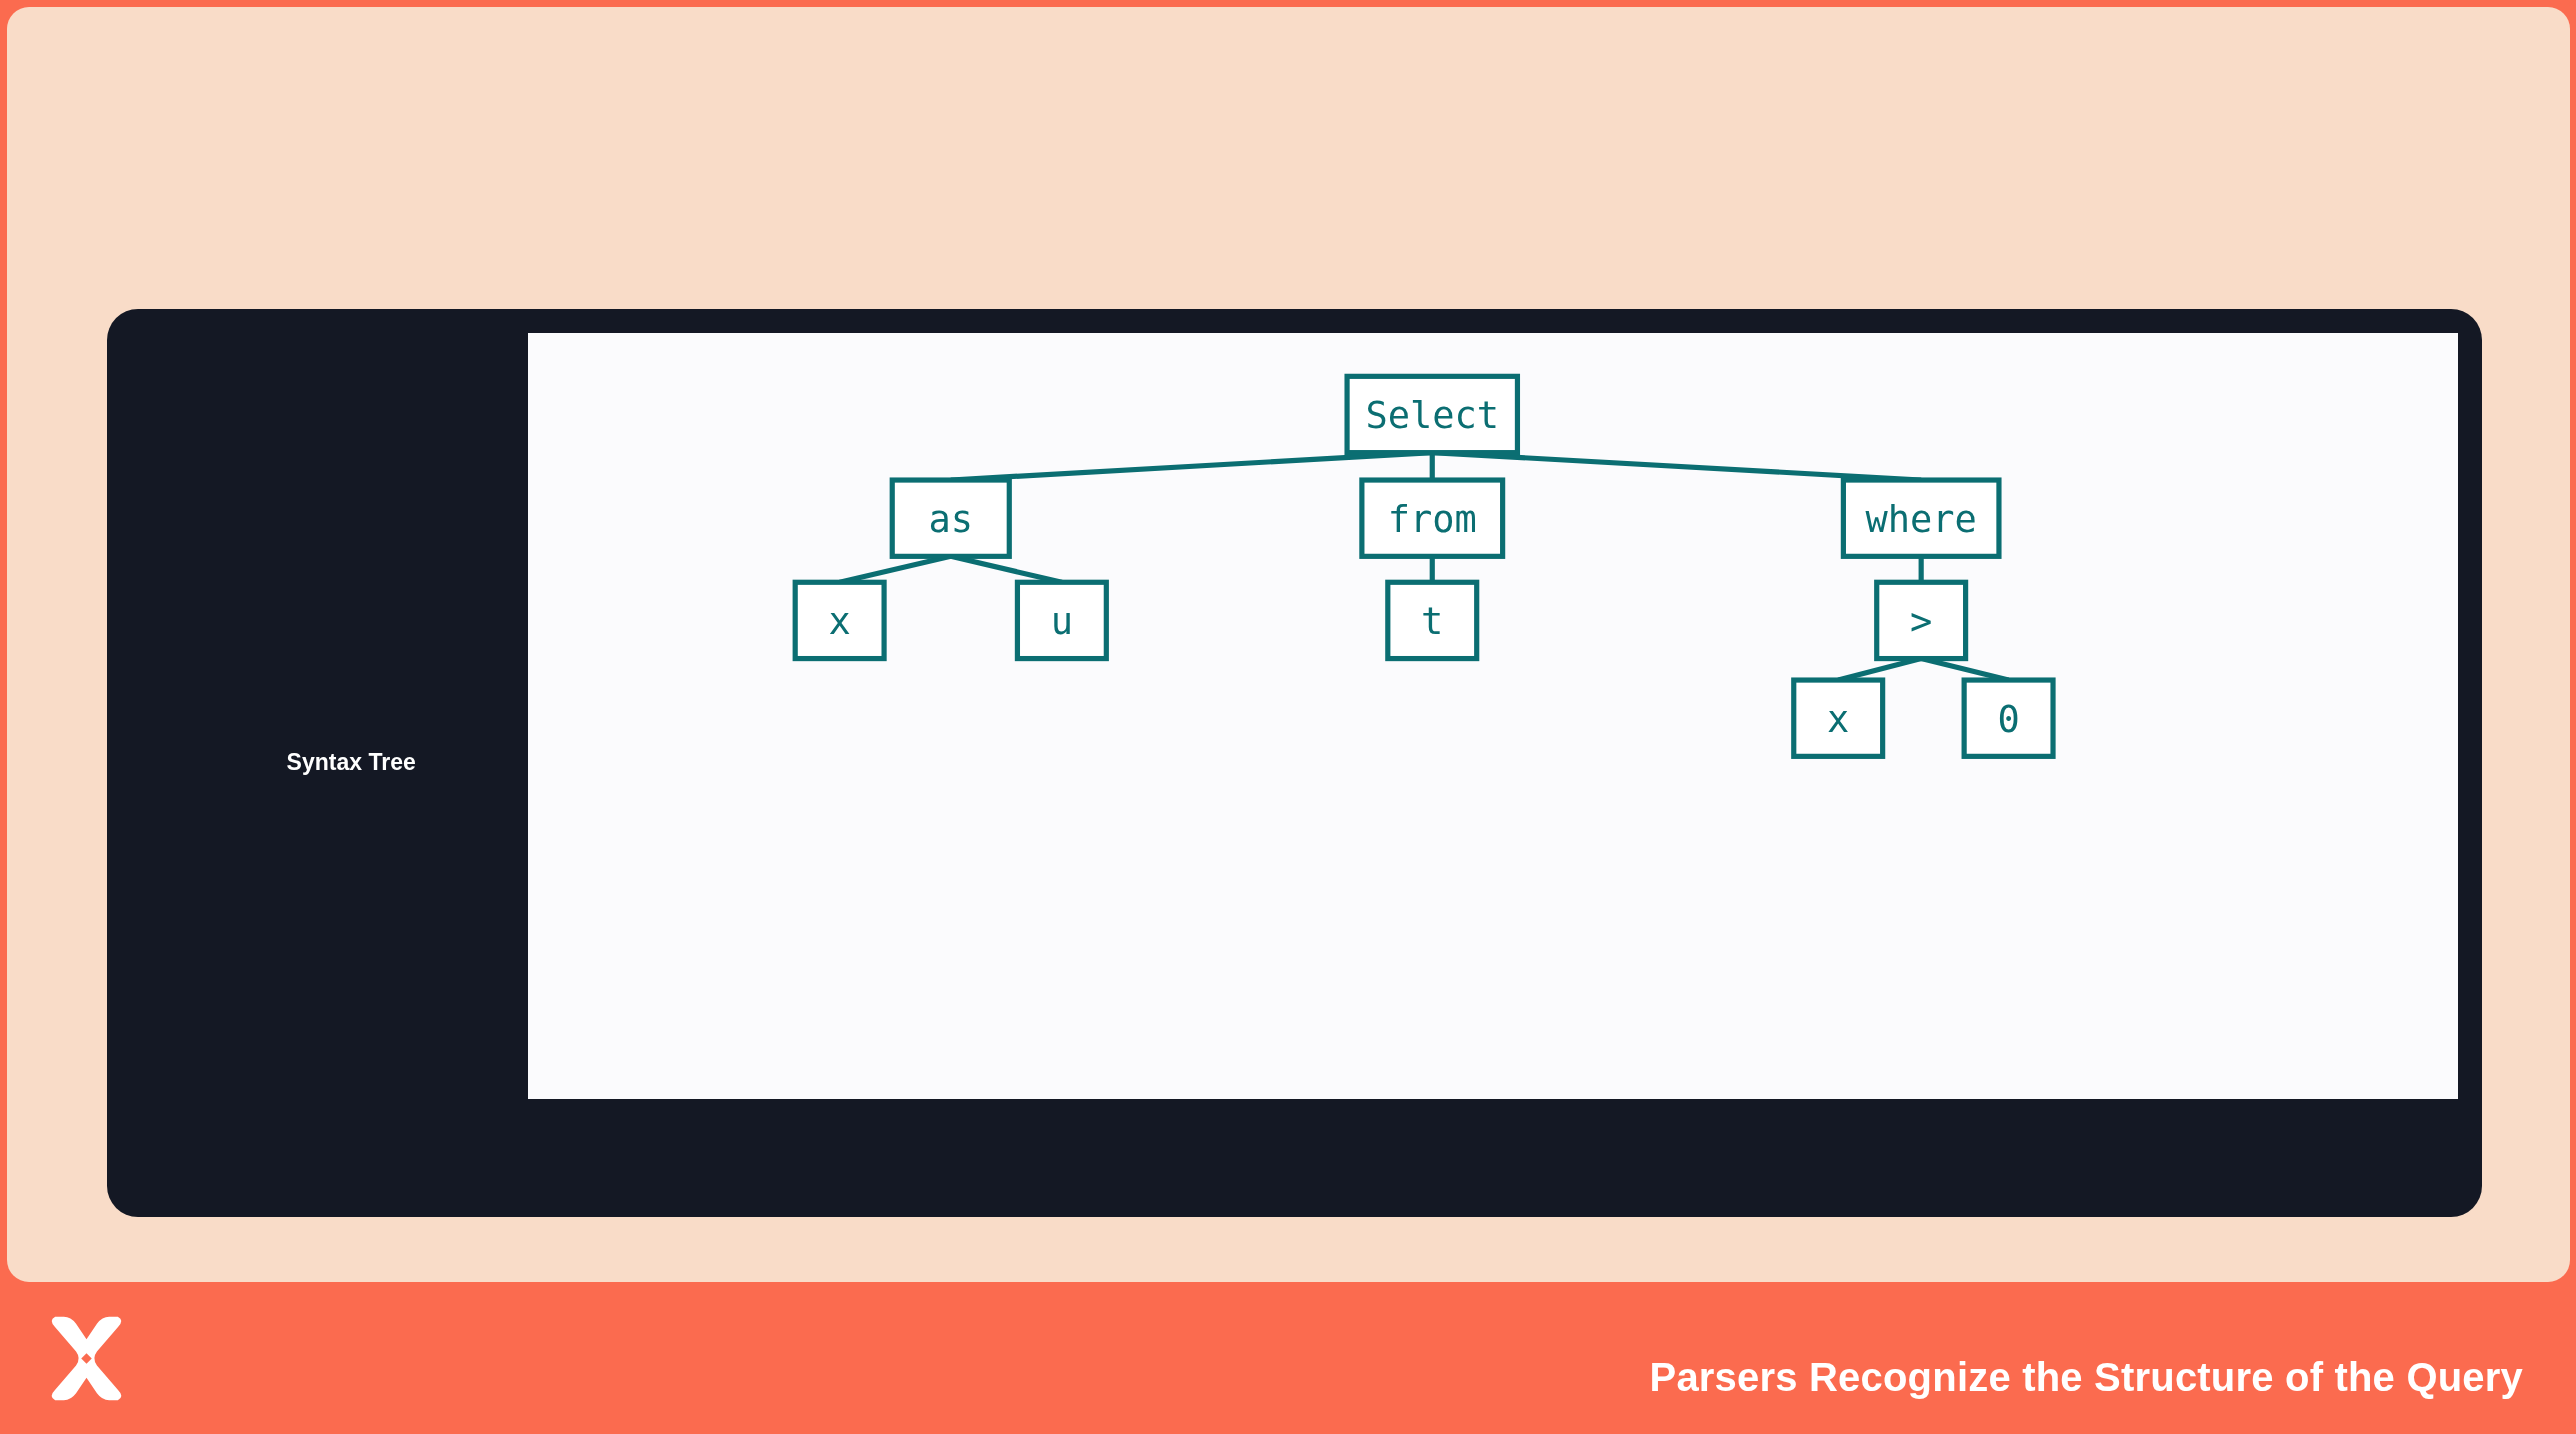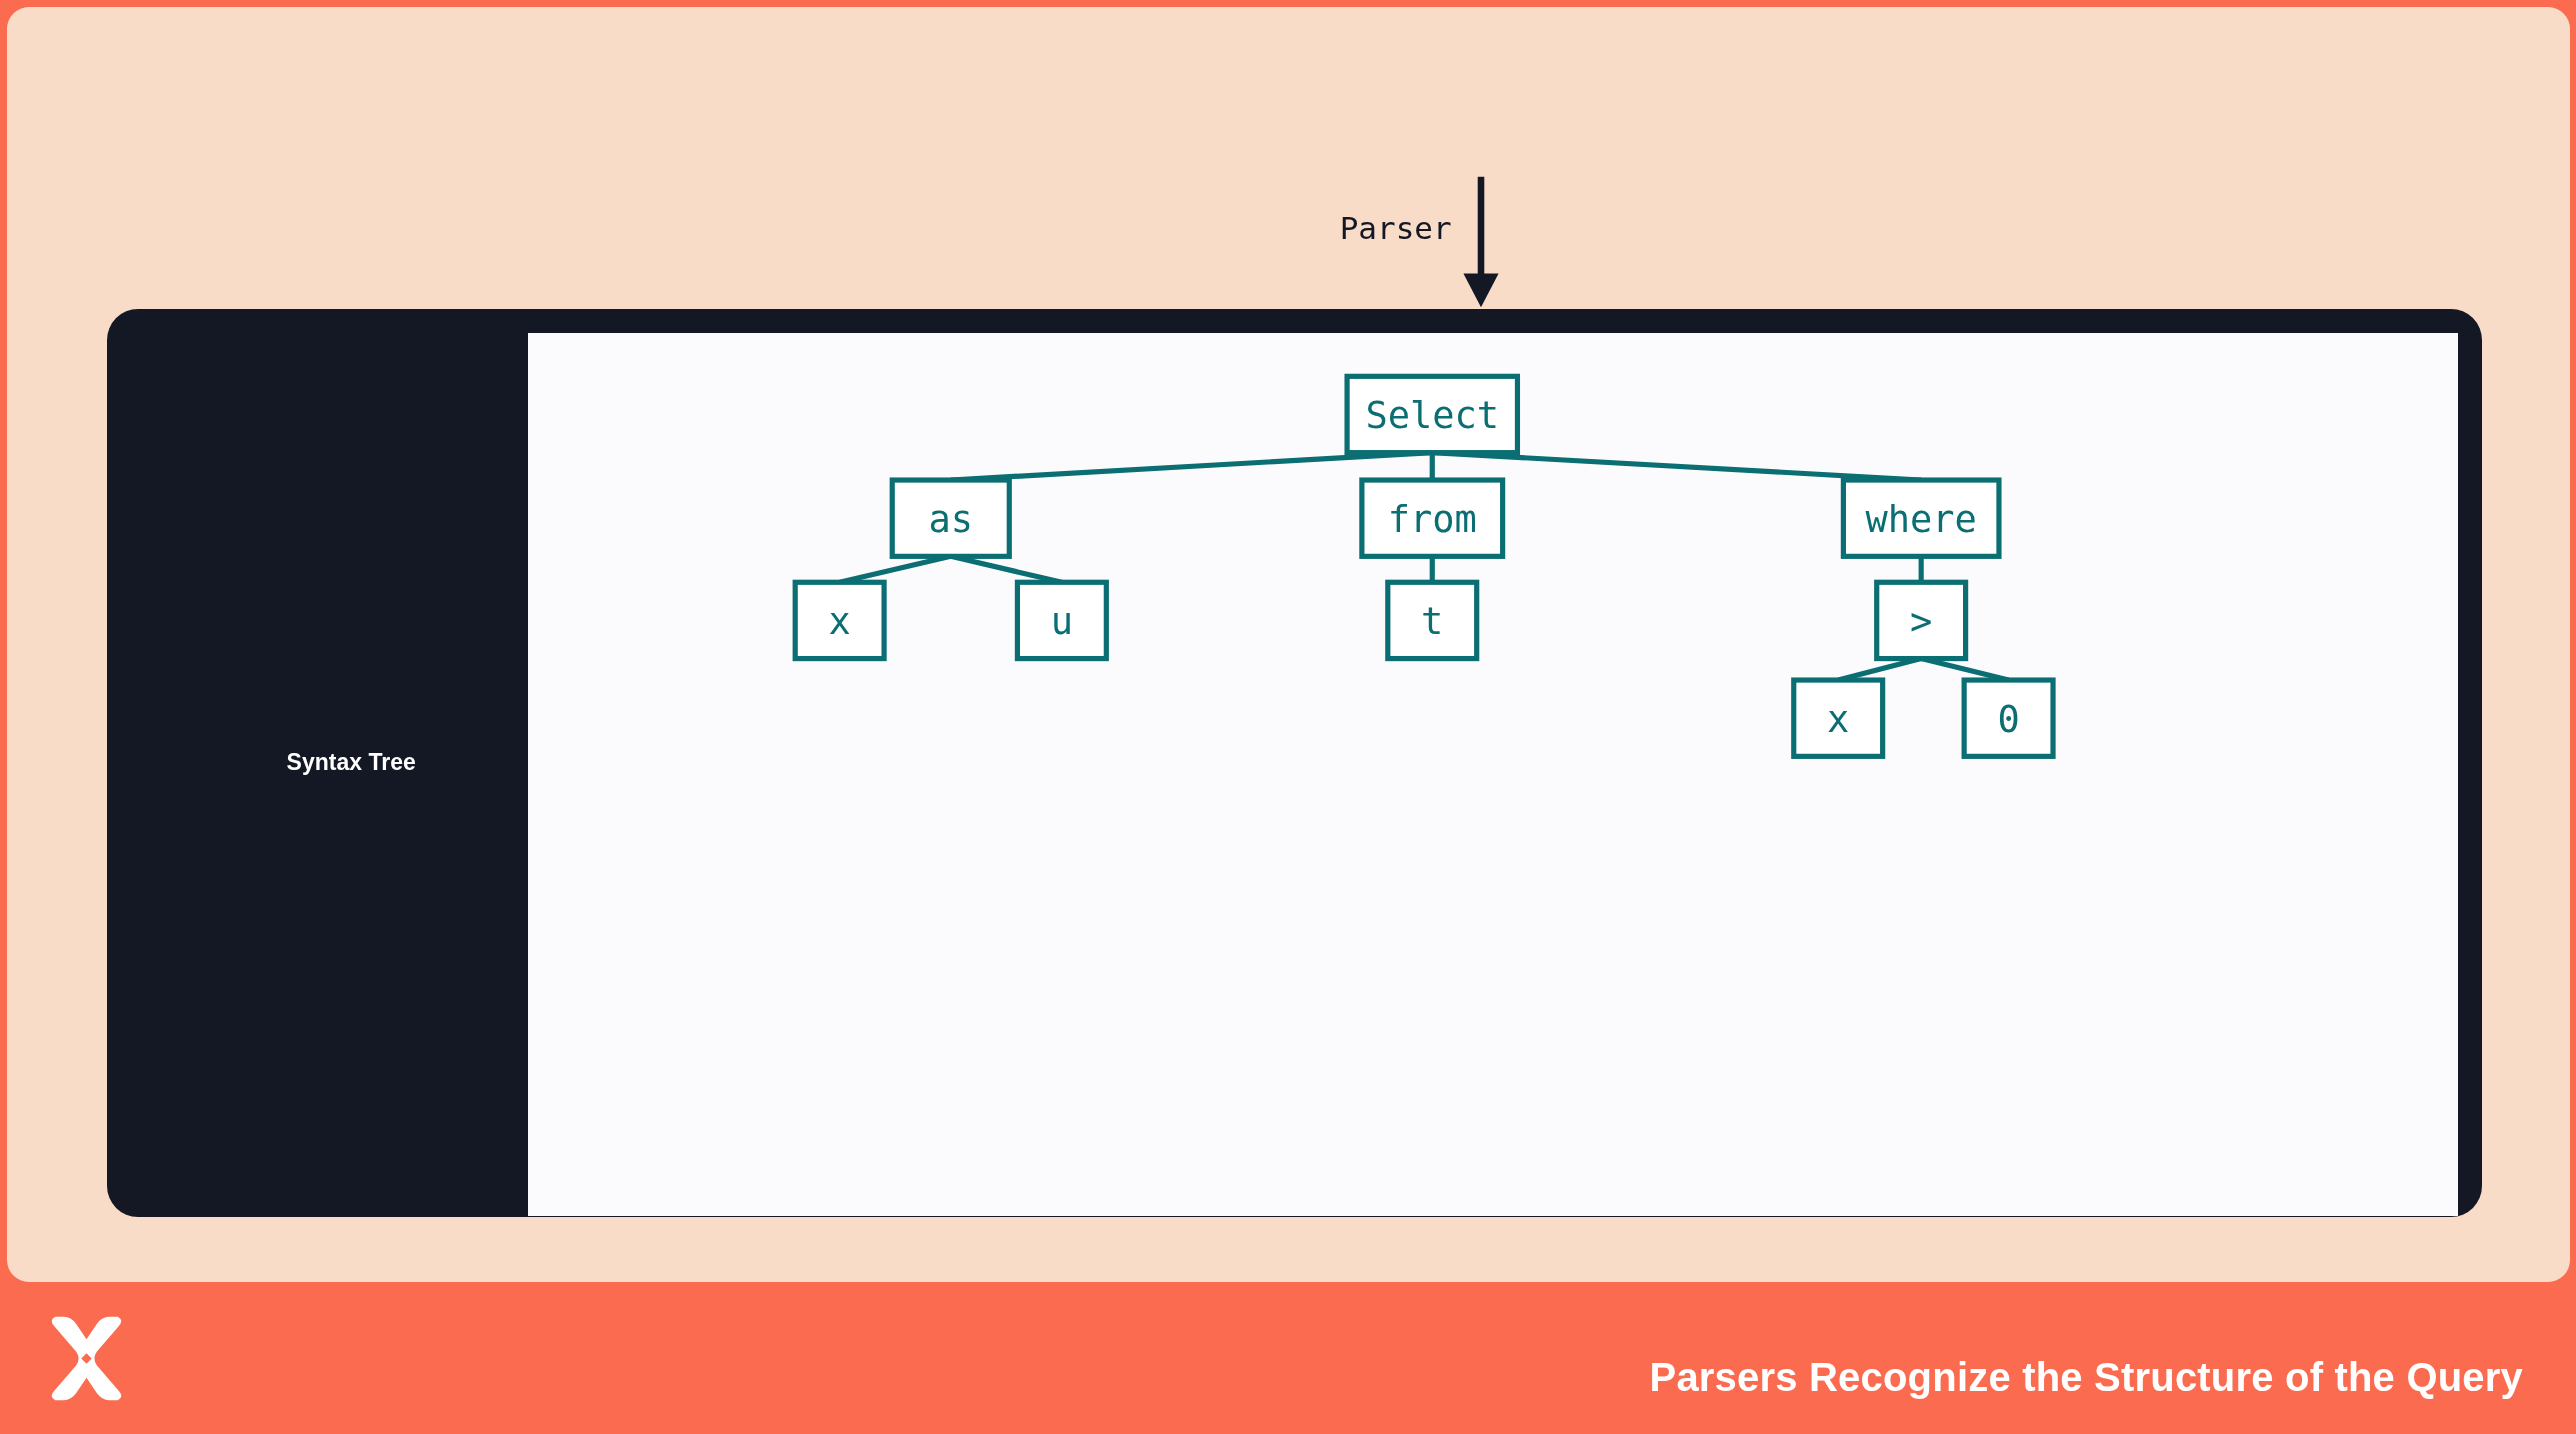--- a/index.html
+++ b/index.html
@@ -122,21 +122,21 @@
     justify-content: center;
     color: #ffffff;
     font-size: 23px;
     font-weight: bold;
   }
   .tree-canvas {
     position: absolute;
     left: 421px;
     top: 24.5px;
     width: 1930px;
-    height: 883px;
+    height: 766px;
     background: #FBFBFD;
   }
   .tree-canvas svg {
     display: block;
   }
   .node-rect {
     fill: #FFFFFF;
     stroke: #0B6E72;
     stroke-width: 7;
   }
@@ -183,27 +183,20 @@
   }
 </style>
 </head>
 <body>
 
 <div class="slide">
 
   <div class="card">
 
 
-    <div class="parser-zone">
-      <div class="parser-label">Parser</div>
-      <svg class="parser-arrow" width="44" height="135" viewBox="0 0 60 182">
-        <line x1="30" y1="0" x2="30" y2="142" stroke="#141824" stroke-width="9"></line>
-        <polygon points="30,178 6,132 54,132" fill="#141824"></polygon>
-      </svg>
-    </div>
 
     <div class="tree-panel">
       <div class="tree-label">Syntax Tree</div>
       <div class="tree-canvas">
         <svg id="tree-svg" width="1930" height="883" viewBox="0 0 2604 1192">
             <line x1="1220" y1="161.5" x2="570" y2="198.5" class="edge-line"></line>
             <line x1="1220" y1="161.5" x2="1220" y2="198.5" class="edge-line"></line>
             <line x1="1220" y1="161.5" x2="1880" y2="198.5" class="edge-line"></line>
             <line x1="570" y1="301.5" x2="420" y2="336.5" class="edge-line"></line>
             <line x1="570" y1="301.5" x2="720" y2="336.5" class="edge-line"></line>

